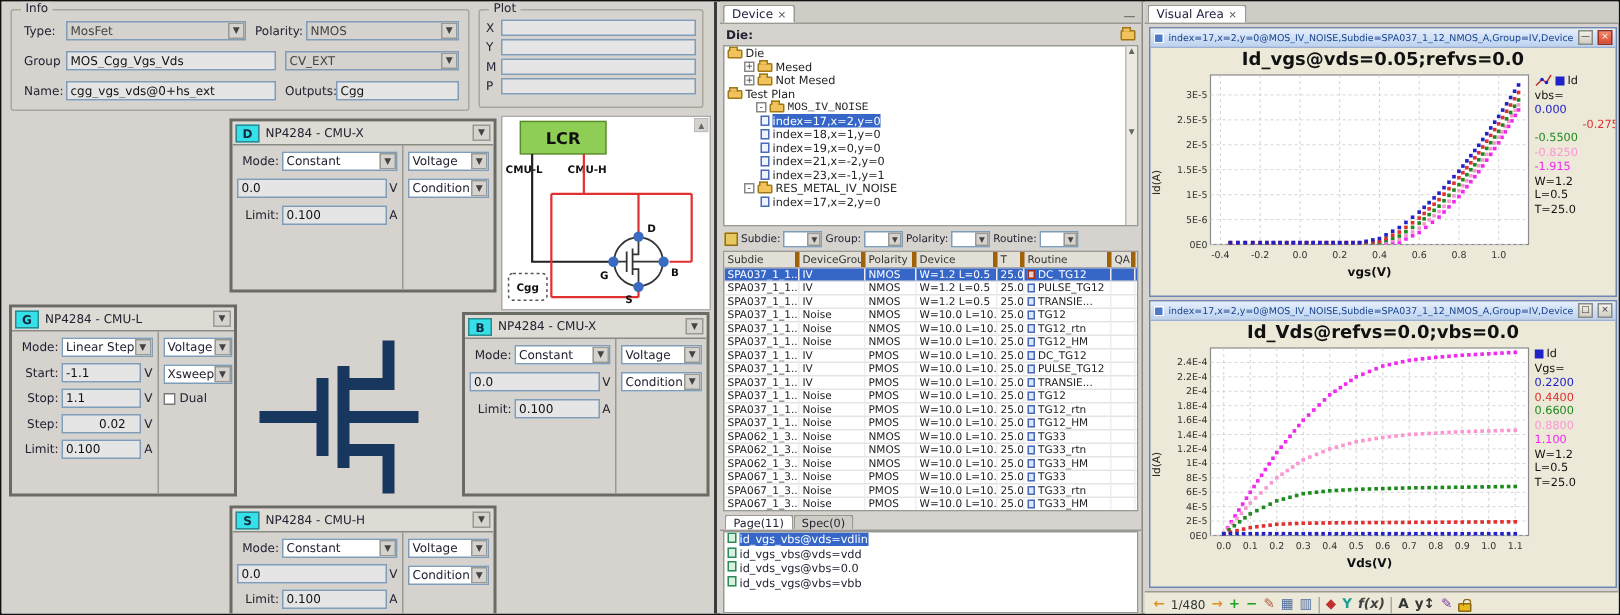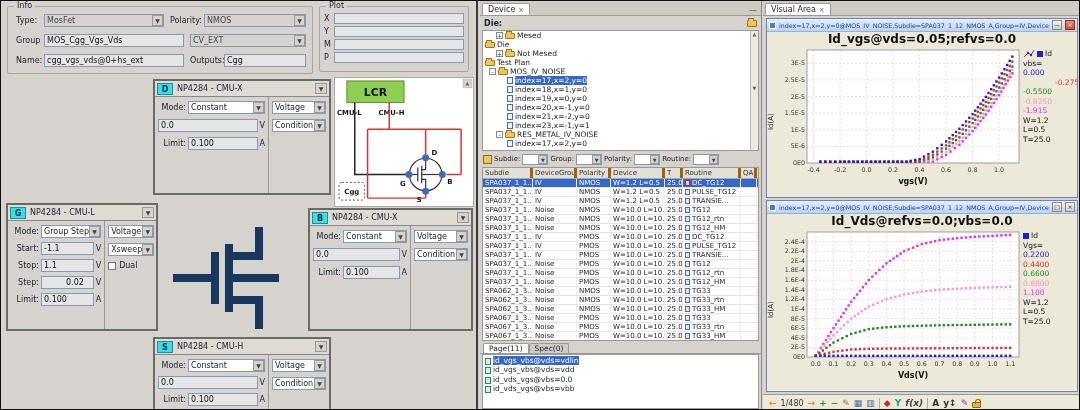--- a/index.html
+++ b/index.html
@@ -58,21 +58,21 @@
   .trow{display:flex;height:9px;border-bottom:1px solid #e4e4e4;}
   .trow .tc{font-size:7px;color:#222;border-right:1px solid #eee;padding:0 2px;overflow:hidden;white-space:nowrap;display:flex;align-items:center;}
   .trow.selected{background:#3667c8;}
   .trow.selected .tc{color:#fff;}
   .r-icon{width:5px;height:6px;margin-right:2px;flex:0 0 5px;border:1px solid #4a6ab8;background:#dce8ff;}
   .r-icon.red{border-color:#a03020;background:#f0cfc6;}
   #page-tabs{height:13px;display:flex;align-items:flex-end;padding-left:3px;flex:0 0 13px;border-bottom:1px solid #9a9a94;}
   .ptab{font-size:7.5px;color:#223;background:#cfccc5;border:1px solid #9a9a94;border-bottom:none;padding:0 5px;border-radius:2px 2px 0 0;}
   .ptab.active{background:#fff;}
   #page-list{flex:1;background:#fff;border:1px solid #9a9a94;margin:0 2px 2px 2px;overflow:hidden;}
-  .page-row{height:9.5px;display:flex;align-items:flex-end;font-size:7.5px;color:#223;white-space:nowrap;padding-left:2px;}
+  .page-row{height:9.5px;display:flex;align-items:flex-start;font-size:7.5px;color:#223;white-space:nowrap;padding-left:2px;}
   .page-row .doc-icon{background:#d8f0e0;border-color:#2a8a5a;}
   .page-row.selected .plabel{background:#3667c8;color:#fff;}
 
   
   #visual-panel{position:absolute;left:762px;top:0;width:318px;height:410px;background:#d6d3ce;display:flex;flex-direction:column;overflow:hidden;}
   .win{margin:2px 3px 0 3px;border:1px solid #6e86b4;background:#ece9d8;overflow:hidden;}
   .wtitle{height:13px;display:flex;align-items:center;gap:3px;background:linear-gradient(#e6effc,#bcd2f0);padding:0 2px;border-bottom:1px solid #9ab0d4;}
   .wicon{width:7px;height:7px;background:#4a7ac8;border:1px solid #fff;flex:0 0 7px;}
   .wtext{font-size:6.3px;color:#15428b;flex:1;overflow:hidden;white-space:nowrap;}
   .wbtn{width:10px;height:10px;background:linear-gradient(#f4f2ec,#cfccc0);border:1px solid #8a8a84;font-size:6px;line-height:8px;text-align:center;color:#333;flex:0 0 10px;}
@@ -229,21 +229,21 @@
       <div class="term-head">
         <span class="term-badge">G</span>
         <span class="term-name">NP4284 - CMU-L</span>
         <span class="term-chev">▼</span>
       </div>
       <div class="term-body">
         <div class="tleft">
           <div class="frow" style="margin-bottom:4px;">
               <span class="flab">Mode:</span>
             <div class="combo" style="flex:1">
-                <span>Group Step</span>
+                <span>Linear Step</span>
                 <span class="cbtn">▼</span>
               </div>
             </div>
           <div class="frow" style="margin-bottom:4px;">
               <span class="flab">Start:</span>
             <input class="inp" style="flex: 1 1 0%;" value="-1.1">
               <span class="unit">V</span>
             </div>
           <div class="frow" style="margin-bottom:4px;">
               <span class="flab">Stop:</span>
@@ -385,58 +385,54 @@
           <span class="x">×</span>
         </span>
       <span class="tab-min">—</span>
     </div>
     <div id="die-row">
       <span class="lab">Die:</span>
       <span class="folder-icon"></span>
     </div>
     <div id="tree">
       <div class="vscroll">▲<br><br><br><br><br><br><br><br><br>▼</div>
-    <div class="tree-row" style="padding-left: 13px;">
+    <div class="tree-row" style="padding-left: 2px;">
+          <span class="folder-icon"></span>
+          <span class="tlabel">Die</span>
+        </div>
+        <div class="tree-row" style="padding-left: 13px;">
           <span class="expander">+</span>
           <span class="folder-icon"></span>
           <span class="tlabel">Mesed</span>
-        </div>
-        <div class="tree-row" style="padding-left: 2px;">
-          <span class="folder-icon"></span>
-          <span class="tlabel">Die</span>
         </div>
         <div class="tree-row" style="padding-left: 13px;">
           <span class="expander">+</span>
           <span class="folder-icon"></span>
           <span class="tlabel">Not Mesed</span>
         </div>
         <div class="tree-row" style="padding-left: 2px;">
           <span class="folder-icon"></span>
           <span class="tlabel">Test Plan</span>
         </div>
-        <div class="tree-row" style="padding-left: 6px;">
+        <div class="tree-row" style="padding-left: 21px; font-family: Liberation Mono, monospace;">
           <span class="expander">-</span>
           <span class="folder-icon"></span>
           <span class="tlabel">MOS_IV_NOISE</span>
         </div>
         <div class="tree-row selected" style="padding-left: 24px;">
           <span class="doc-icon"></span>
           <span class="tlabel">index=17,x=2,y=0</span>
         </div>
         <div class="tree-row" style="padding-left: 24px;">
           <span class="doc-icon"></span>
           <span class="tlabel">index=18,x=1,y=0</span>
         </div>
         <div class="tree-row" style="padding-left: 24px;">
           <span class="doc-icon"></span>
           <span class="tlabel">index=19,x=0,y=0</span>
-        </div>
-        <div class="tree-row" style="padding-left: 24px;">
-          <span class="doc-icon"></span>
-          <span class="tlabel">index=20,x=-1,y=0</span>
         </div>
         <div class="tree-row" style="padding-left: 24px;">
           <span class="doc-icon"></span>
           <span class="tlabel">index=21,x=-2,y=0</span>
         </div>
         <div class="tree-row" style="padding-left: 24px;">
           <span class="doc-icon"></span>
           <span class="tlabel">index=23,x=-1,y=1</span>
         </div>
         <div class="tree-row" style="padding-left: 13px;">

